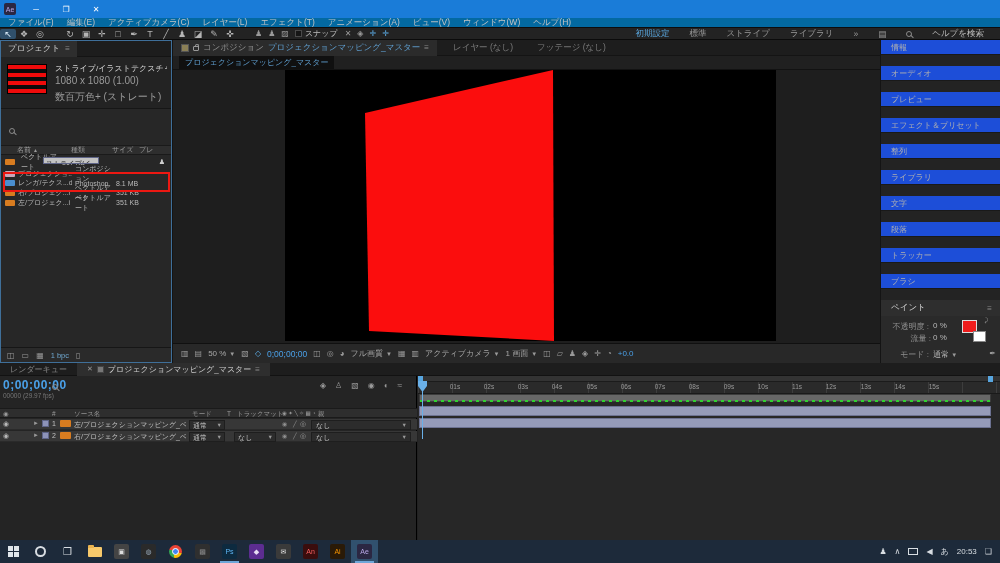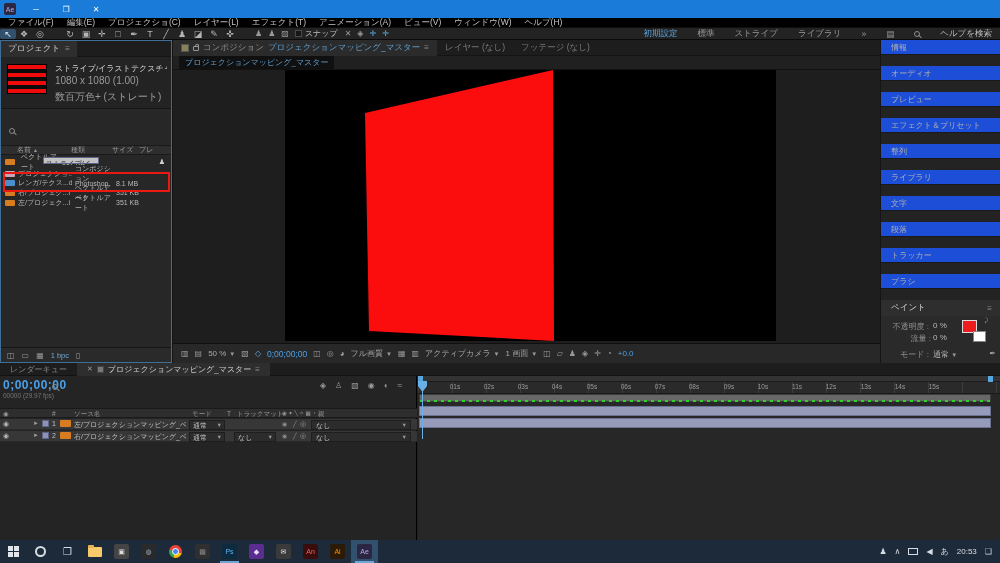--- a/index.html
+++ b/index.html
@@ -8,33 +8,33 @@
   #screen { position:relative; width:1000px; height:563px; overflow:hidden; background:#141414; color:#c8c8c8; font-size:9px; }
 
   
   .titlebar { position:absolute; left:0; top:0; width:1000px; height:18px; background:#1a7cd8; display:flex; align-items:center; color:#fff; }
   .appicon { width:12px; height:12px; margin:0 5px 0 4px; background:#2b2742; color:#b9a8e8; font-size:7px; display:flex; align-items:center; justify-content:center; border-radius:2px; }
   .wtitle { font-size:8.5px; white-space:nowrap; overflow:hidden; flex:1; }
   .wbtns { display:flex; height:18px; }
   .wbtn { width:30px; height:18px; display:flex; align-items:center; justify-content:center; font-size:8px; color:#fff; }
 
   
-  .menubar { position:absolute; left:0; top:18px; width:1000px; height:10px; background:#000000; display:flex; align-items:center; gap:13px; padding-left:8px; border-bottom:1px solid #0d0d0d; }
+  .menubar { position:absolute; left:0; top:18px; width:1000px; height:10px; background:#0369a1; display:flex; align-items:center; gap:13px; padding-left:8px; border-bottom:1px solid #0d0d0d; }
   .menubar span { font-size:8.5px; color:#c4c4c4; white-space:nowrap; }
 
   
   .toolbar { position:absolute; left:0; top:28px; width:1000px; height:12px; background:#232323; border-bottom:1px solid #0b0b0b; display:flex; align-items:center; }
   .tool { width:16px; text-align:center; font-size:9px; color:#b5b5b5; }
   .tool.active { color:#dfeffc; background:#30506b; border-radius:2px; }
   .tbsep { width:14px; }
   .tgl { font-size:8px; color:#9a9a9a; margin:0 3px; }
   .cb { width:7px; height:7px; background:#161616; border:1px solid #4a4a4a; margin:0 3px; }
   .snaplbl { font-size:8px; color:#bbb; margin-right:4px; }
   .bluet { color:#5aa8e0 !important; }
-  .wsarea { margin-left:auto; display:flex; align-items:center; gap:20px; padding-right:8px; }
+  .wsarea { margin-left:auto; display:flex; align-items:center; gap:20px; padding-right:16px; }
   .ws { font-size:8.5px; color:#9a9a9a; }
   .ws.active { color:#5aa8e0; }
   .mag { position:relative; width:6px; height:6px; border:1px solid #8a8a8a; border-radius:50%; display:inline-block; }
   .mag::after { content:""; position:absolute; width:4px; height:1px; background:#8a8a8a; transform:rotate(45deg); right:-3px; bottom:-1px; }
   .helptxt { font-size:8.5px; color:#bdbdbd; }
 
   
   .main { position:absolute; left:0; top:40px; width:1000px; height:323px; }
 
   
@@ -68,21 +68,21 @@
   .bpc { color:#6fa7cf; font-size:7.5px; }
   .annot { position:absolute; left:2px; top:131px; width:167px; height:20px; border:2px solid #ec1812; z-index:40; }
 
   
   .comp { position:absolute; left:173px; top:0; width:707px; height:323px; background:#1e1e1e; }
   .ctabbar { height:16px; background:#1d1d1d; border-bottom:1px solid #141414; display:flex; align-items:center; }
   .ctab { height:16px; display:flex; align-items:center; gap:4px; padding:0 8px; font-size:8.5px; }
   .ctab.active { background:#2b2b2b; }
   .ctab .dimlbl { color:#8f8f8f; }
   .ctab .cname { color:#5f9ecf; }
-  .ctab.inactive { color:#7d7d7d; }
+  .ctab.inactive { color:#7d7d7d;padding-left:16px; }
   .panelsq { width:8px; height:8px; background:#8a7f56; border:1px solid #555; }
   .lock { width:6px; height:5px; border:1px solid #999; border-radius:1px; position:relative; margin-top:2px; }
   .lock::before { content:""; position:absolute; left:1px; top:-3px; width:2px; height:2px; border:1px solid #999; border-bottom:none; border-radius:2px 2px 0 0; }
   .crumbbar { height:14px; background:#202020; border-bottom:1px solid #121212; display:flex; align-items:center; padding-left:6px; }
   .crumb { background:#101010; color:#5f9ecf; font-size:8px; padding:1px 6px; }
   .viewer { position:relative; height:273px; background:#1e1e1e; }
   .frame { position:absolute; left:112px; top:0; width:491px; height:271px; background:#000; }
   .vctrl { height:20px; background:#282828; border-top:1px solid #101010; display:flex; align-items:center; gap:6px; padding-left:8px; font-size:8px; color:#a8a8a8; }
   .vico { font-size:8px; color:#9a9a9a; }
   .vsel { display:flex; align-items:center; gap:3px; }
@@ -178,21 +178,21 @@
     <div class="wbtns">
       <div class="wbtn">─</div>
       <div class="wbtn">❐</div>
       <div class="wbtn">✕</div>
     </div>
   </div>
 
   <div class="menubar">
     <span>ファイル(F)</span>
     <span>編集(E)</span>
-    <span>プロジェクショ(C)</span>
+    <span>アクティブカメラ(C)</span>
     <span>レイヤー(L)</span>
     <span>エフェクト(T)</span>
     <span>アニメーション(A)</span>
     <span>ビュー(V)</span>
     <span>ウィンドウ(W)</span>
     <span>ヘルプ(H)</span>
   </div>
 
   <div class="toolbar">
     <span class="tool active">↖</span>

